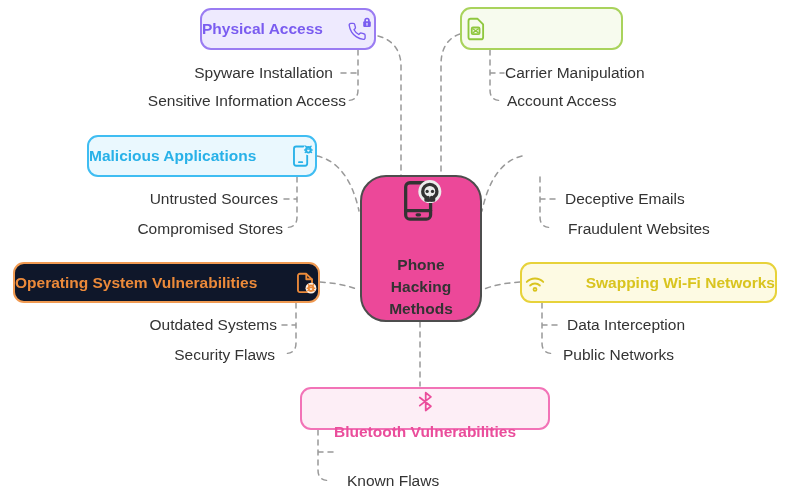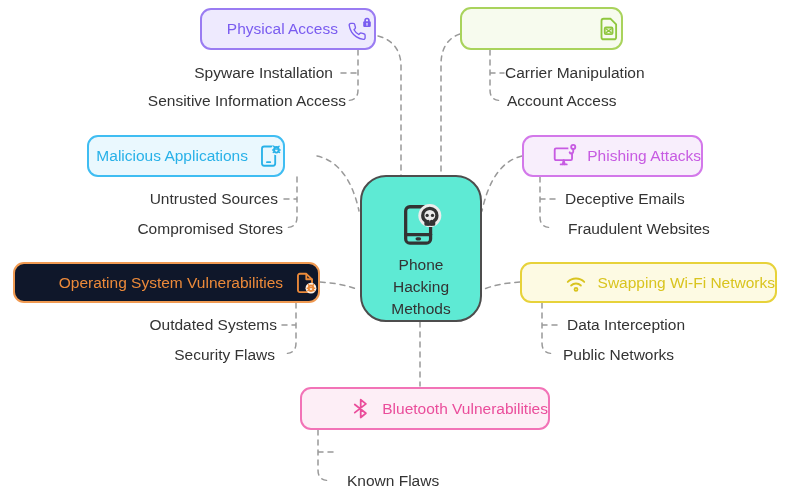--- a/index.html
+++ b/index.html
@@ -2,35 +2,35 @@
 <html><head>
 <meta charset="utf-8">
 <style>
   html,body{margin:0;padding:0;background:#ffffff;}
   .stage{
     position:relative;width:791px;height:495px;background:#ffffff;overflow:hidden;
     font-family:"Liberation Sans",sans-serif;
   }
   .connectors{position:absolute;left:0;top:0;width:791px;height:495px;}
   .node{
-    position:absolute;display:flex;align-items:center;justify-content:flex-end;gap:9px;
-    border:2px solid;border-radius:11px;font-size:15.5px;font-weight:400;
+    position:absolute;display:flex;align-items:center;justify-content:space-between;gap:9px;
+    border:2px solid;border-radius:11px;font-size:15.5px;font-weight:700;
     box-sizing:border-box;white-space:nowrap;
   }
   .node .icon{display:flex;align-items:center;justify-content:center;flex:0 0 auto;}
   .n0{left:200px;top:8px;width:176px;height:42px;color:#7a5cf0;border-color:#9a7cf2;background:#eeeafe;--bg:#eeeafe;}
   .n1{left:460px;top:7px;width:163px;height:43px;color:#8fc73e;border-color:#a9d35c;background:#f7fbee;--bg:#f7fbee;}
-  .n2{left:87px;top:135px;width:198px;height:42px;color:#28b1e8;border-color:#3fbdf2;background:#eaf8fe;--bg:#eaf8fe;}
+  .n2{left:87px;top:135px;width:230px;height:42px;color:#28b1e8;border-color:#3fbdf2;background:#eaf8fe;--bg:#eaf8fe;}
   .n3{left:522px;top:135px;width:181px;height:42px;color:#c75be2;border-color:#d378ea;background:#f8eefc;--bg:#f8eefc;}
   .n4{left:13px;top:262px;width:307px;height:41px;color:#ec8a3a;border-color:#f09a52;background:#0f172a;--bg:#fdf2e7;}
   .n5{left:520px;top:262px;width:257px;height:41px;color:#d9c41f;border-color:#e7d23a;background:#fdfae3;--bg:#fdfae3;}
-  .n6{left:300px;top:387px;width:250px;height:43px;color:#ea4d9b;border-color:#f273b7;background:#fdeef6;--bg:#fdeef6;}
+  .n6{left:300px;top:387px;width:250px;height:43px;color:#ea4d9b;border-color:#f273b7;background:#fdeef6;flex-direction:column;--bg:#fdeef6;}
   .center-node{
     left:360px;top:175px;width:122px;height:147px;border-radius:26px;
-    color:#333333;border-color:#4d4d4d;background:#5eead4;--bg:#ececec;
+    color:#333333;border-color:#4d4d4d;background:#ec4899;--bg:#ececec;
     flex-direction:column;gap:7px;white-space:normal;
   }
   .center-label{width:84px;text-align:center;line-height:1.42;font-size:15.5px;}
   .sub{
     position:absolute;font-size:15.5px;line-height:20px;color:#333333;white-space:nowrap;
   }
   .r{text-align:left;}
   .su0a{top:63px;right:458px}.su0b{top:91px;right:445px}
   .su1a{top:63px;left:505px}.su1b{top:91px;left:507px}
   .su2a{top:189px;right:513px}.su2b{top:219px;right:508px}
@@ -114,32 +114,20 @@
         <path d="M9.2 17.7 h3"></path>
         <circle class="halo" cx="17.9" cy="6.3" r="4.9"></circle>
         <g transform="translate(17.9,6.3)">
           <ellipse rx="2.1" ry="2.6"></ellipse>
           <path d="M-1.9 -0.7 H1.9 M-1.4 -2.3 L-2.5 -3.4 M1.4 -2.3 L2.5 -3.4 M-2.1 0.1 H-3.5 M2.1 0.1 H3.5 M-1.7 1.5 L-2.9 2.4 M1.7 1.5 L2.9 2.4" stroke-width="1.3"></path>
         </g>
       </svg>
     </span>
   </div>
 
-  <div class="node n3">
-    <span class="icon">
-      <svg class="ic" width="26" height="26" viewBox="0 0 24 24">
-        <rect x="2.5" y="5" width="16" height="10.8" rx="1.2"></rect>
-        <path d="M8 19.8 h5.6 M10.8 15.8 l-1 4 M10.8 15.8 l1 4"></path>
-        <circle class="halo" cx="19.6" cy="4.6" r="4.6"></circle>
-        <circle cx="19.6" cy="3.7" r="1.9"></circle>
-        <path d="M19.6 5.6 v2.5 a1.7 1.7 0 0 1 -3.3 .5"></path>
-      </svg>
-    </span>
-    <span>Phishing Attacks</span>
-  </div>
 
   <div class="node n4">
     <span>Operating System Vulnerabilities</span>
     <span class="icon">
       <svg class="ic" width="26" height="26" viewBox="0 0 24 24">
         <path d="M15 20.4 H7.2 A1.7 1.7 0 0 1 5.5 18.7 V5.2 A1.7 1.7 0 0 1 7.2 3.5 h6 l5.3 5.2 v3.4"></path>
         <path d="M13.2 3.8 v4.7 h5"></path>
         <circle class="halo" cx="17.5" cy="16.8" r="5"></circle>
         <g transform="translate(17.5,16.8)">
           <ellipse rx="2.1" ry="2.6"></ellipse>

